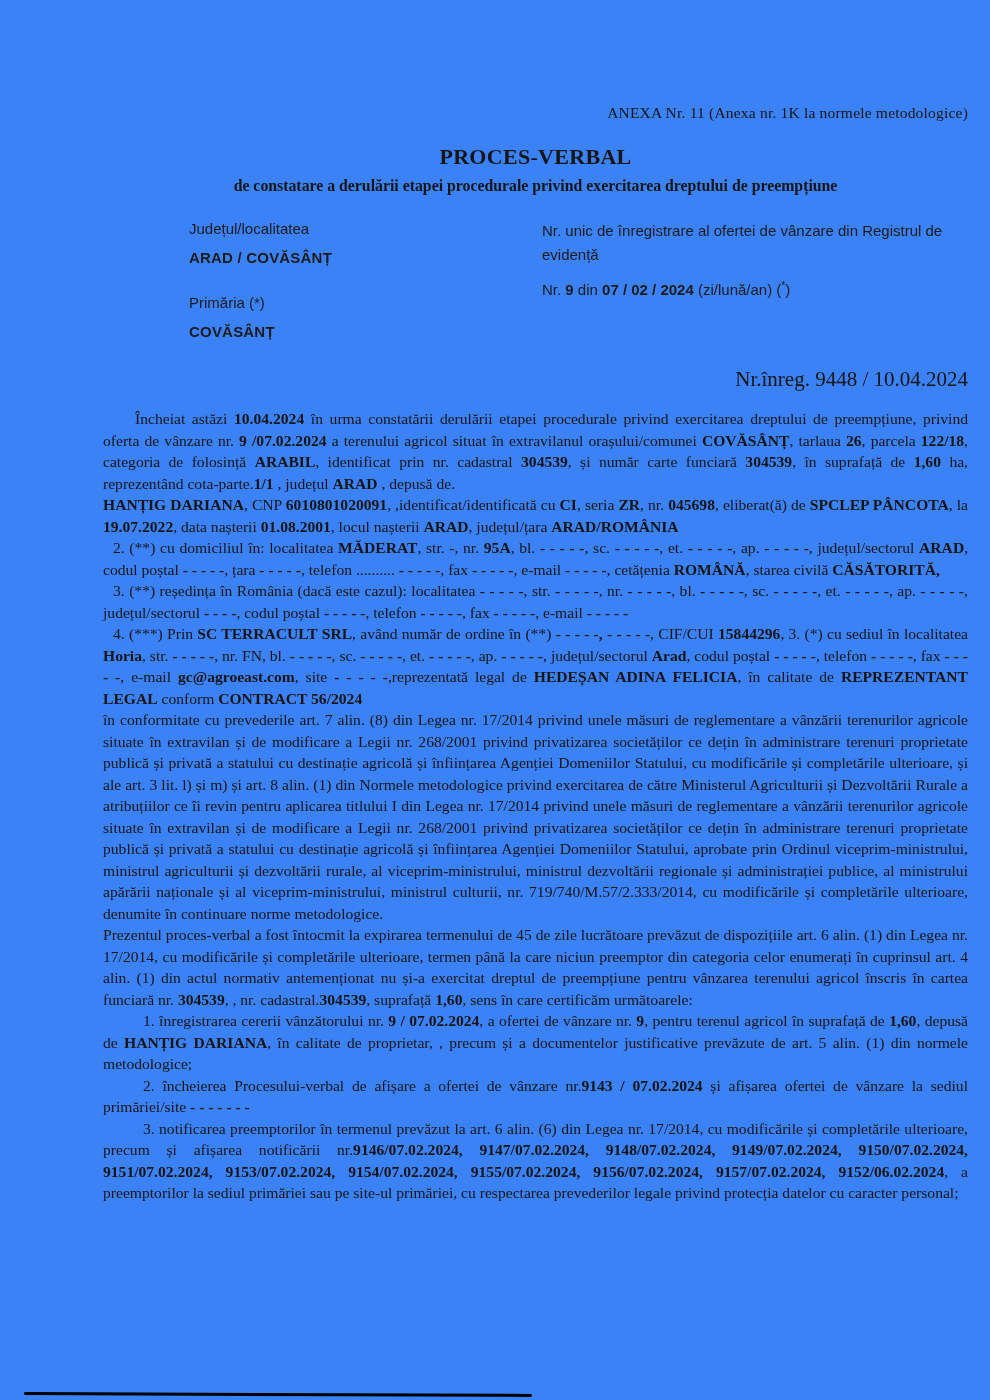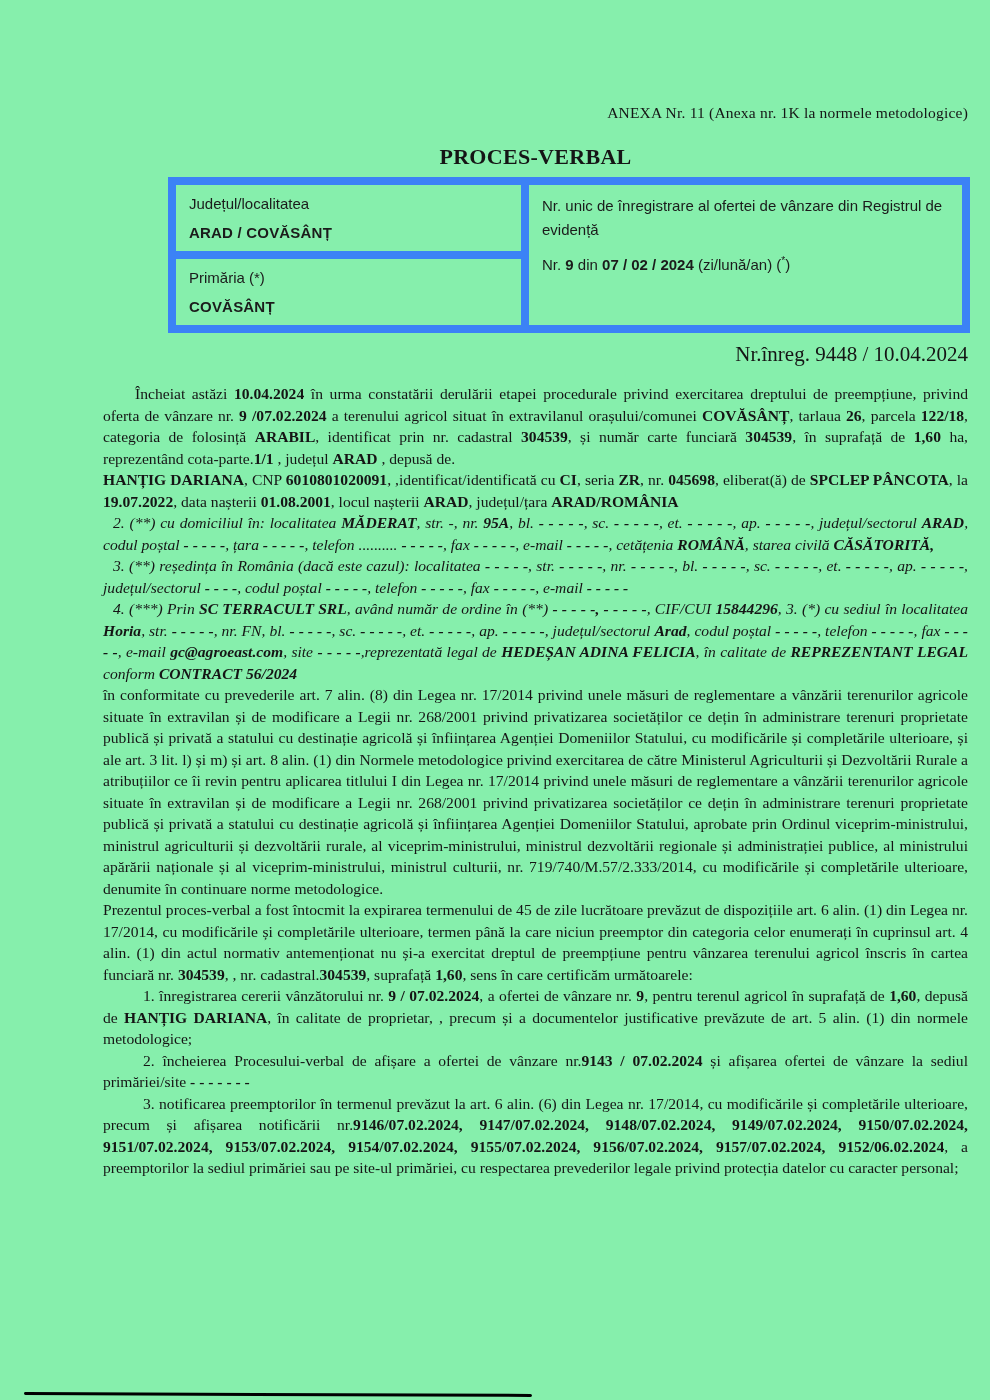--- a/index.html
+++ b/index.html
@@ -1,20 +1,20 @@
 <!DOCTYPE html>
 <html><head>
 <meta charset="utf-8">
 <style>
   html, body { margin: 0; padding: 0; background: #ffffff; }
   .page {
     position: relative;
     width: 990px;
     height: 1400px;
-    background: #86efac;
+    background: #3b82f6;
     color: #151515;
     font-family: "Liberation Serif", serif;
     font-size: 15.6px;
     overflow: hidden;
     box-sizing: border-box;
     padding: 104px 22px 13px 103px;
   }
   .anexa {
     text-align: right;
     font-size: 15.5px;
@@ -60,41 +60,42 @@
     margin-top: 9px;
     font-size: 21px;
   }
   .doc-body {
     margin-top: 16px;
     text-align: justify;
     line-height: 21.5px;
   }
   .doc-body p { margin: 0; }
   .indent-lg { text-indent: 32px; }
-  .indent-sm { text-indent: 10px; font-style: italic; }
+  .indent-sm { text-indent: 10px; }
   .indent-xl { text-indent: 40px; }
   .artifact {
     position: absolute;
     left: 24px;
     bottom: 4px;
     width: 508px;
     height: 3px;
     background: #000;
     border-radius: 2px;
     transform: rotate(0.2deg);
   }
 </style>
 </head>
 <body>
 
 <div class="page">
 
   <div class="anexa">ANEXA Nr. 11 (Anexa nr. 1K la normele metodologice)</div>
 
   <div class="title">PROCES-VERBAL</div>
+  <div class="subtitle">de constatare a derulării etapei procedurale privind exercitarea dreptului de preempțiune</div>
 
   <table class="reg-table">
     <tbody>
         <tr>
       <td class="cell-left">
         <div class="cell-label">Județul/localitatea</div>
         <div class="cell-value">ARAD / COVĂSÂNȚ</div>
       </td>
       <td class="cell-right" rowspan="2">
         <div class="right-title">Nr. unic de înregistrare al ofertei de vânzare din Registrul de evidență</div>

